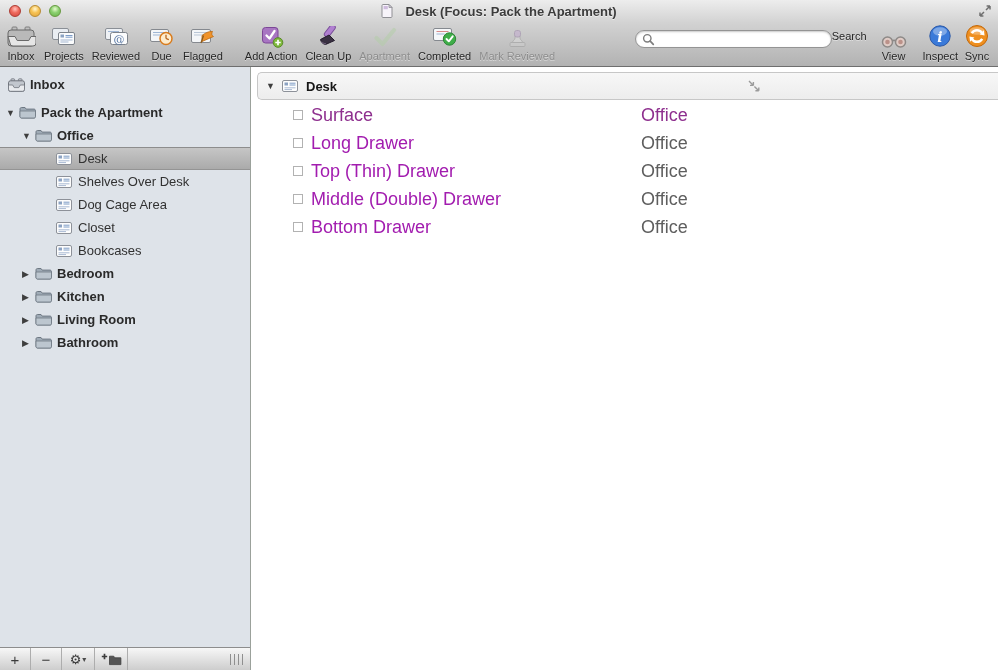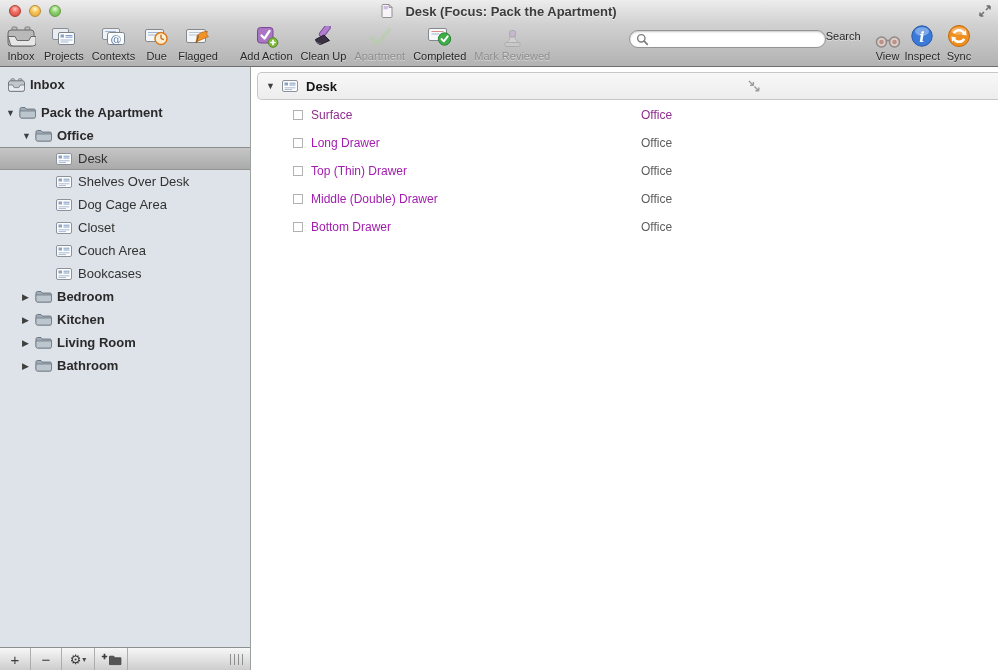--- a/index.html
+++ b/index.html
@@ -52,21 +52,21 @@
   .caret { font-size: 8px; margin-left: 1px; color: #4a4a4a; }
   .grip { margin-left: auto; align-self: center; margin-right: 7px; width: 13px; height: 11px; background: repeating-linear-gradient(90deg, #8f8f8f 0 1px, transparent 1px 4px); }
 
   
   .content { flex: 1; background: #fff; position: relative; min-width: 0; }
   .content-header { margin: 5px 0 0 6px; height: 28px; background: linear-gradient(#f7f7f7, #ededed); border: 1px solid #c7c7c7; border-right: none; border-radius: 5px 0 0 5px; display: flex; align-items: center; padding-left: 8px; position: relative; }
   .content-header .disc { font-size: 9px; width: 16px; }
   .content-header .hdr-title { font-size: 13px; font-weight: 700; color: #161616; margin-left: 6px; }
   .hdr-arrows { position: absolute; left: 488px; top: 5px; }
   .task-list { margin-top: 1px; }
-  .task-row { height: 28px; display: flex; align-items: center; padding-left: 42px; position: relative; font-size: 12px; }
+  .task-row { height: 28px; display: flex; align-items: center; padding-left: 42px; position: relative; font-size: 18px; }
   .task-name { color: #a21caf; }
   .task-context { position: absolute; left: 390px; color: #5e5e5e; }
   .task-row.selected .task-name, .task-row.selected .task-context { color: #8e2f8e; }
   .checkbox { width: 10px; height: 10px; border: 1px solid #b2b2b2; background: #fff; margin-right: 8px; flex: 0 0 auto; }
 </style>
 </head>
 <body>
 
 <div class="window">
 
@@ -123,21 +123,21 @@
 
       <div class="tb-item">
         <div class="tb-icon">
           <svg width="28" height="23" viewBox="0 0 28 23">
             <rect x="3.5" y="2.5" width="17" height="11" rx="1.5" fill="#eef1f5" stroke="#8a8f96"></rect>
             <line x1="6" y1="5.5" x2="17" y2="5.5" stroke="#9fb6d4"></line>
             <rect x="8.5" y="6.5" width="17" height="12" rx="2" fill="#fbfcfd" stroke="#7d838b"></rect>
             <text x="17" y="16.5" font-size="11" text-anchor="middle" fill="#5b79a5" font-family="DejaVu Serif, serif">@</text>
           </svg>
         </div>
-        <div class="tb-label">Contexts</div>
+        <div class="tb-label">Reviewed</div>
       </div>
 
       <div class="tb-item">
         <div class="tb-icon">
           <svg width="27" height="23" viewBox="0 0 27 23">
             <rect x="2.5" y="3.5" width="18" height="12" rx="1.5" fill="#f4f6f8" stroke="#85898f"></rect>
             <line x1="5" y1="6.5" x2="18" y2="6.5" stroke="#9fb6d4"></line>
             <line x1="5" y1="9" x2="13" y2="9" stroke="#9fb6d4"></line>
             <circle cx="18" cy="12.5" r="6" fill="#fdeccd" stroke="#d97b1c" stroke-width="1.5"></circle>
             <line x1="18" y1="12.5" x2="18" y2="8.8" stroke="#b35a10" stroke-width="1.2"></line>
@@ -222,21 +222,21 @@
         <div class="search-field">
           <svg width="13" height="13" viewBox="0 0 13 13">
             <circle cx="5.3" cy="5.3" r="3.7" fill="none" stroke="#7e7e7e" stroke-width="1.4"></circle>
             <line x1="8.2" y1="8.2" x2="11.3" y2="11.3" stroke="#7e7e7e" stroke-width="1.7" stroke-linecap="round"></line>
           </svg>
           <input type="text" value="" style="">
         </div>
         <div class="tb-label">Search</div>
       </div>
 
-      <div class="tb-item" style="margin-right:2px;">
+      <div class="tb-item" style="margin-right:14px;">
         <div class="tb-icon">
           <svg width="30" height="15" viewBox="0 0 30 15">
             <circle cx="8.5" cy="8" r="5" fill="#e0ccc6" stroke="#8d8987" stroke-width="1.5"></circle>
             <circle cx="21.5" cy="8" r="5" fill="#e0ccc6" stroke="#8d8987" stroke-width="1.5"></circle>
             <path d="M13.5 7 Q15 5.4 16.5 7" fill="none" stroke="#8d8987" stroke-width="1.5"></path>
             <circle cx="8.5" cy="8" r="2.3" fill="#bb9189"></circle>
             <circle cx="21.5" cy="8" r="2.3" fill="#bb9189"></circle>
           </svg>
         </div>
         <div class="tb-label">View</div>
@@ -246,21 +246,21 @@
         <div class="tb-icon">
           <svg width="26" height="25" viewBox="0 0 26 25">
             <circle cx="13" cy="12" r="10.2" fill="#3a7ad9" stroke="#2a58a8"></circle>
             <ellipse cx="13" cy="7.5" rx="7" ry="4.2" fill="#ffffff" opacity="0.35"></ellipse>
             <text x="13" y="17.5" font-family="DejaVu Serif, serif" font-style="italic" font-weight="bold" font-size="14" fill="#fff" text-anchor="middle">i</text>
           </svg>
         </div>
         <div class="tb-label">Inspect</div>
       </div>
 
-      <div class="tb-item" style="margin-right:18px;">
+      <div class="tb-item" style="margin-right:0;">
         <div class="tb-icon">
           <svg width="26" height="25" viewBox="0 0 26 25">
             <circle cx="13" cy="12" r="10.5" fill="#ef8f1f" stroke="#c2690d"></circle>
             <ellipse cx="13" cy="7" rx="7.5" ry="3.8" fill="#fff" opacity="0.3"></ellipse>
             <path d="M7.8 9.2 A6 6 0 0 1 18.2 9.2" fill="none" stroke="#fff" stroke-width="2.4"></path>
             <polygon points="19.9,6.2 20.6,11.6 15.6,10.4" fill="#fff"></polygon>
             <path d="M18.2 14.8 A6 6 0 0 1 7.8 14.8" fill="none" stroke="#fff" stroke-width="2.4"></path>
             <polygon points="6.1,17.8 5.4,12.4 10.4,13.6" fill="#fff"></polygon>
           </svg>
         </div>
@@ -352,34 +352,20 @@
               <svg width="16" height="12" viewBox="0 0 16 12">
     <rect x="0.5" y="0.5" width="15" height="11" rx="1.5" fill="#fdfdfd" stroke="#8d9199"></rect>
     <rect x="2.5" y="2.5" width="3.5" height="3" fill="#8ba2c2"></rect>
     <line x1="7.5" y1="3.2" x2="13.5" y2="3.2" stroke="#7d9cc6"></line>
     <line x1="7.5" y1="5" x2="13.5" y2="5" stroke="#7d9cc6"></line>
     <line x1="2.5" y1="7.8" x2="13.5" y2="7.8" stroke="#a9bad3"></line>
     <line x1="2.5" y1="9.6" x2="10" y2="9.6" stroke="#a9bad3"></line>
   </svg>
             </span>
     <span class="sb-label">Closet</span>
-  </div>
-          <div class="sidebar-item lvl-3">
-
-    <span class="icon-slot">
-              <svg width="16" height="12" viewBox="0 0 16 12">
-    <rect x="0.5" y="0.5" width="15" height="11" rx="1.5" fill="#fdfdfd" stroke="#8d9199"></rect>
-    <rect x="2.5" y="2.5" width="3.5" height="3" fill="#8ba2c2"></rect>
-    <line x1="7.5" y1="3.2" x2="13.5" y2="3.2" stroke="#7d9cc6"></line>
-    <line x1="7.5" y1="5" x2="13.5" y2="5" stroke="#7d9cc6"></line>
-    <line x1="2.5" y1="7.8" x2="13.5" y2="7.8" stroke="#a9bad3"></line>
-    <line x1="2.5" y1="9.6" x2="10" y2="9.6" stroke="#a9bad3"></line>
-  </svg>
-            </span>
-    <span class="sb-label">Couch Area</span>
   </div>
           <div class="sidebar-item lvl-3">
 
     <span class="icon-slot">
               <svg width="16" height="12" viewBox="0 0 16 12">
     <rect x="0.5" y="0.5" width="15" height="11" rx="1.5" fill="#fdfdfd" stroke="#8d9199"></rect>
     <rect x="2.5" y="2.5" width="3.5" height="3" fill="#8ba2c2"></rect>
     <line x1="7.5" y1="3.2" x2="13.5" y2="3.2" stroke="#7d9cc6"></line>
     <line x1="7.5" y1="5" x2="13.5" y2="5" stroke="#7d9cc6"></line>
     <line x1="2.5" y1="7.8" x2="13.5" y2="7.8" stroke="#a9bad3"></line>

